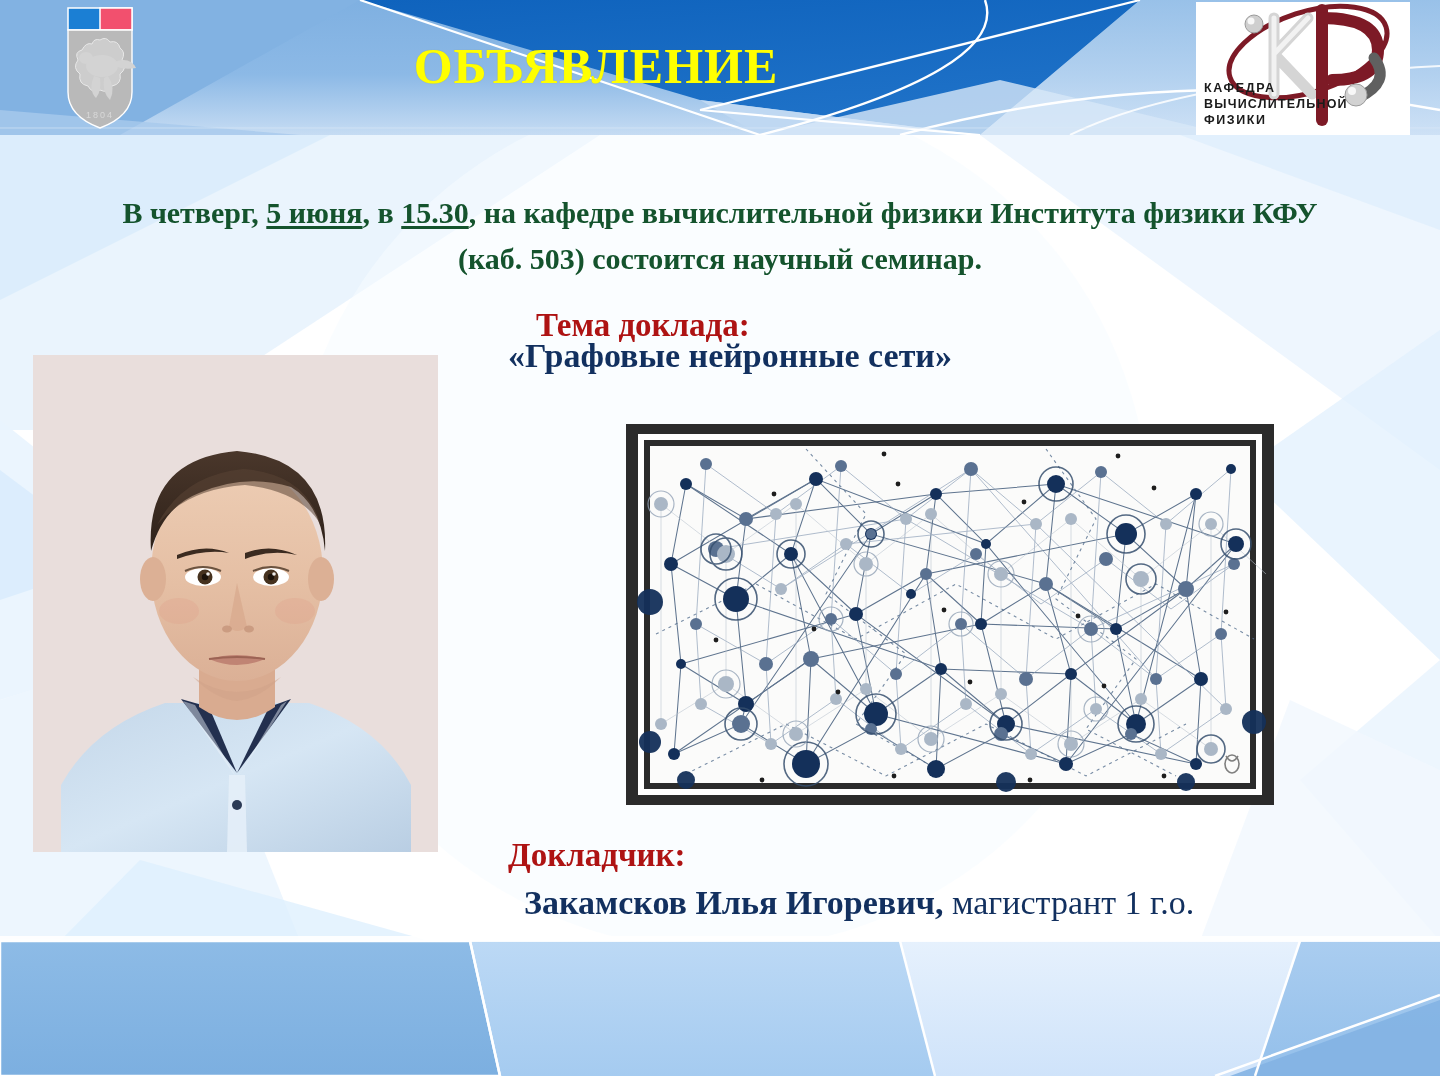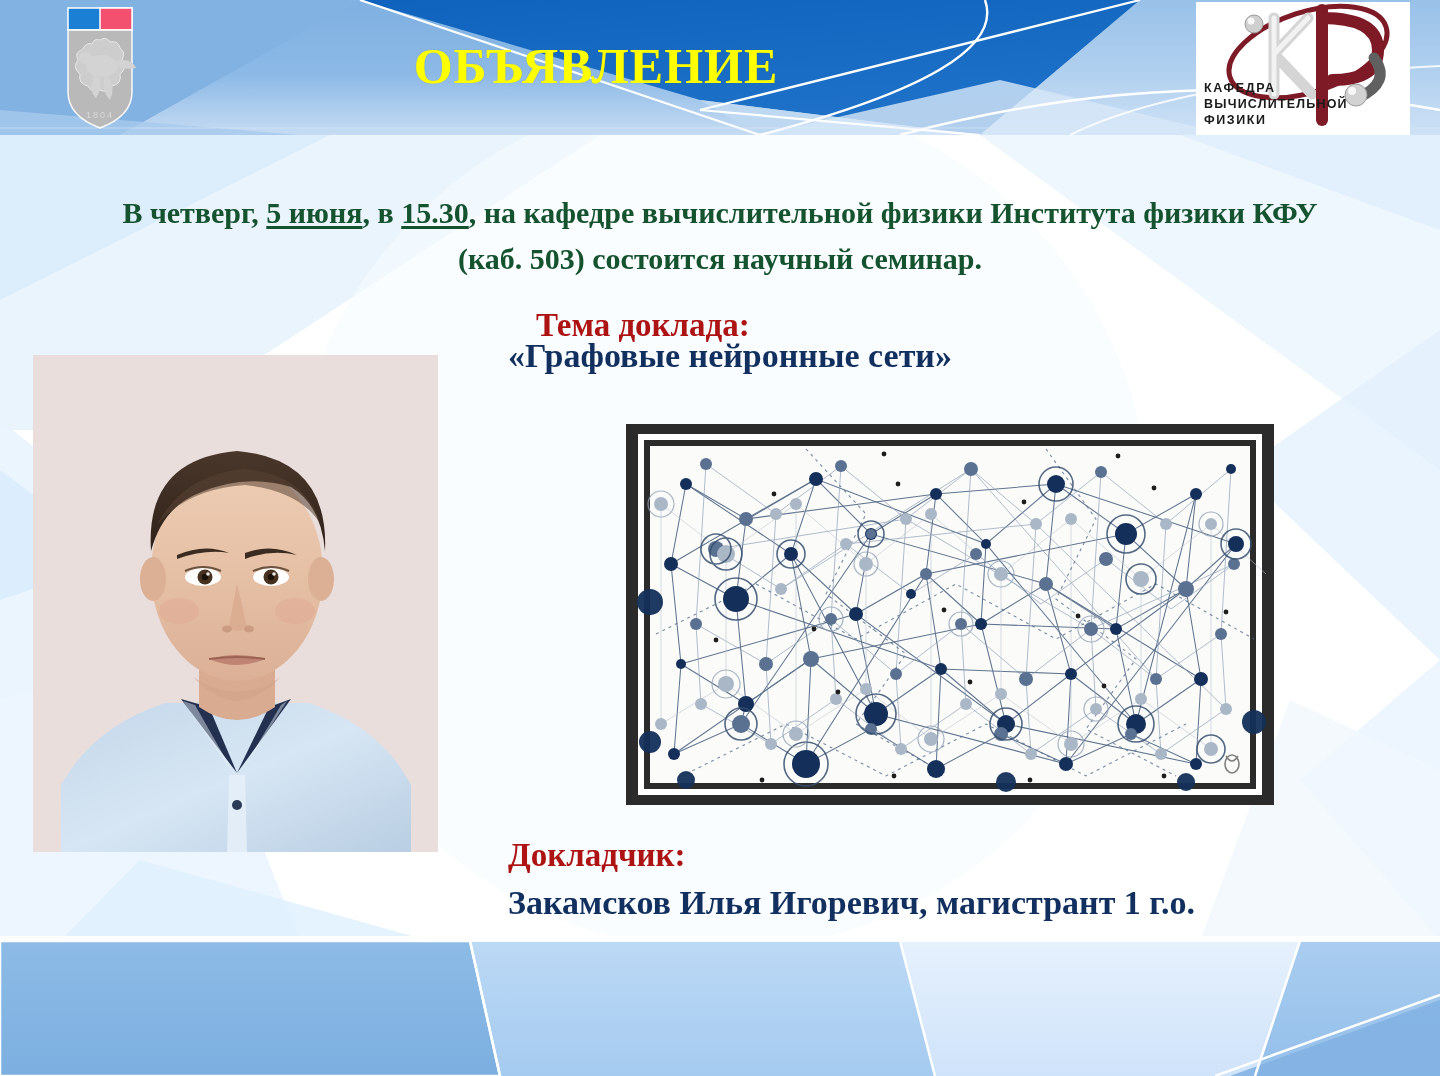--- a/index.html
+++ b/index.html
@@ -75,22 +75,22 @@
     color:#ae1313;z-index:5;
     font-family:"Liberation Serif", serif;
   }
   .speaker-value{
     position:absolute;left:508px;top:882px;
     font-size:34px;line-height:42px;
     color:#12305f;z-index:5;
     font-family:"Liberation Serif", serif;
     white-space:nowrap;
   }
-  .speaker-value .nm{font-weight:bold;}
-  .speaker-value .deg{font-weight:bold;}
+  .speaker-value .nm{font-weight:bold;margin-left:16px;}
+  .speaker-value .deg{font-weight:normal;}
 
   
   .portrait{
     position:absolute;left:33px;top:355px;width:405px;height:497px;
     background:#e9dedc;overflow:hidden;z-index:5;
   }
 
   
   .graph-fig{
     position:absolute;left:626px;top:424px;width:648px;height:381px;

